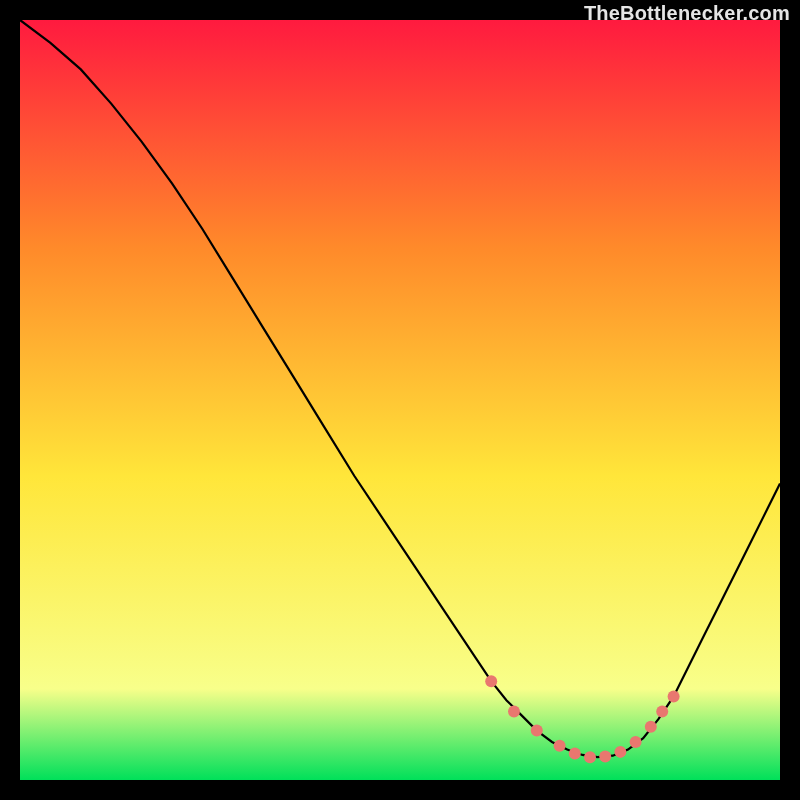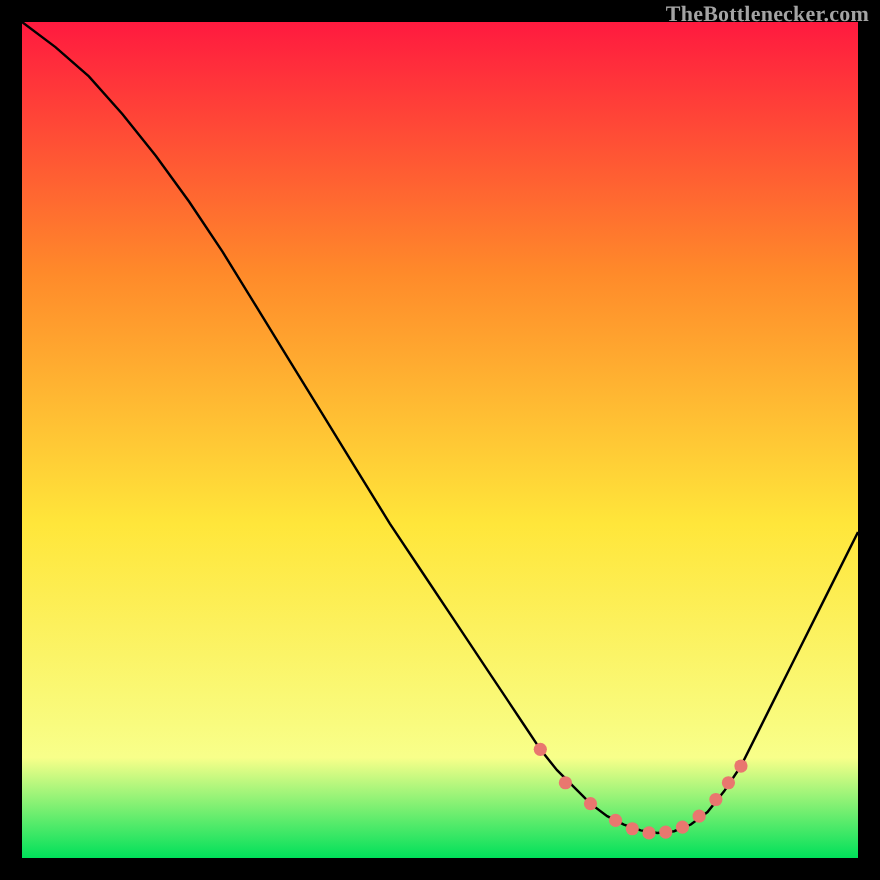--- a/index.html
+++ b/index.html
@@ -7,24 +7,24 @@
   .frame {
     position: relative;
     width: 800px;
     height: 800px;
     background: #000;
   }
   .watermark {
     position: absolute;
     top: 2px;
     right: 10px;
-    font-family: Liberation Serif, serif;
+    font-family: Liberation Sans, sans-serif;
     font-size: 20px;
     font-weight: 600;
-    color: #a3a3a3;
+    color: #e5e5e5;
     letter-spacing: 0.2px;
     z-index: 10;
   }
   .plot-outer {
     position: absolute;
     left: 20px;
     top: 20px;
     width: 760px;
     height: 760px;
     background: #000;

